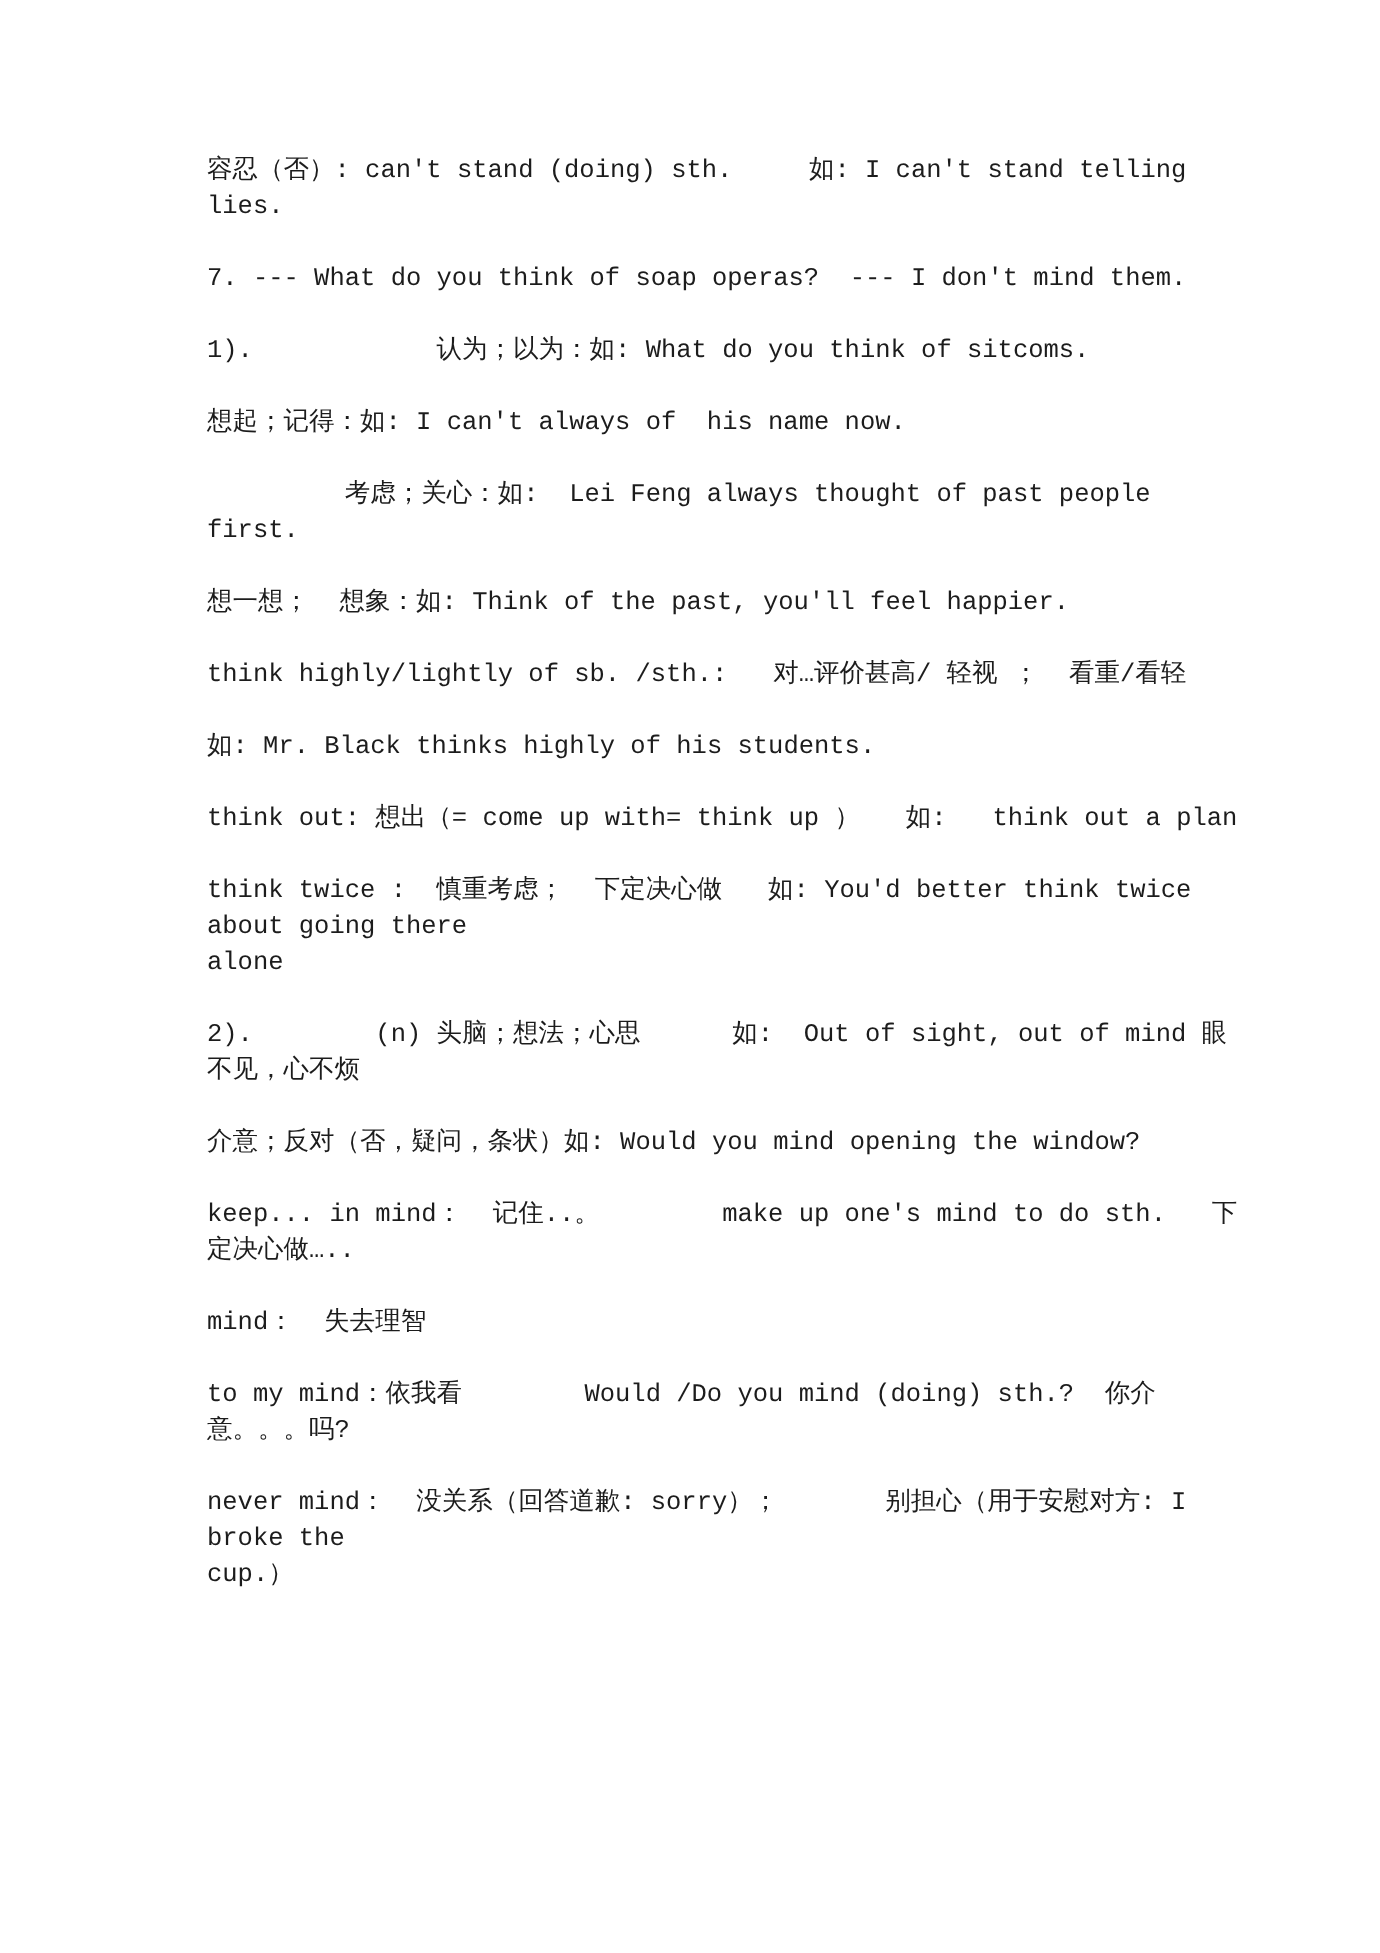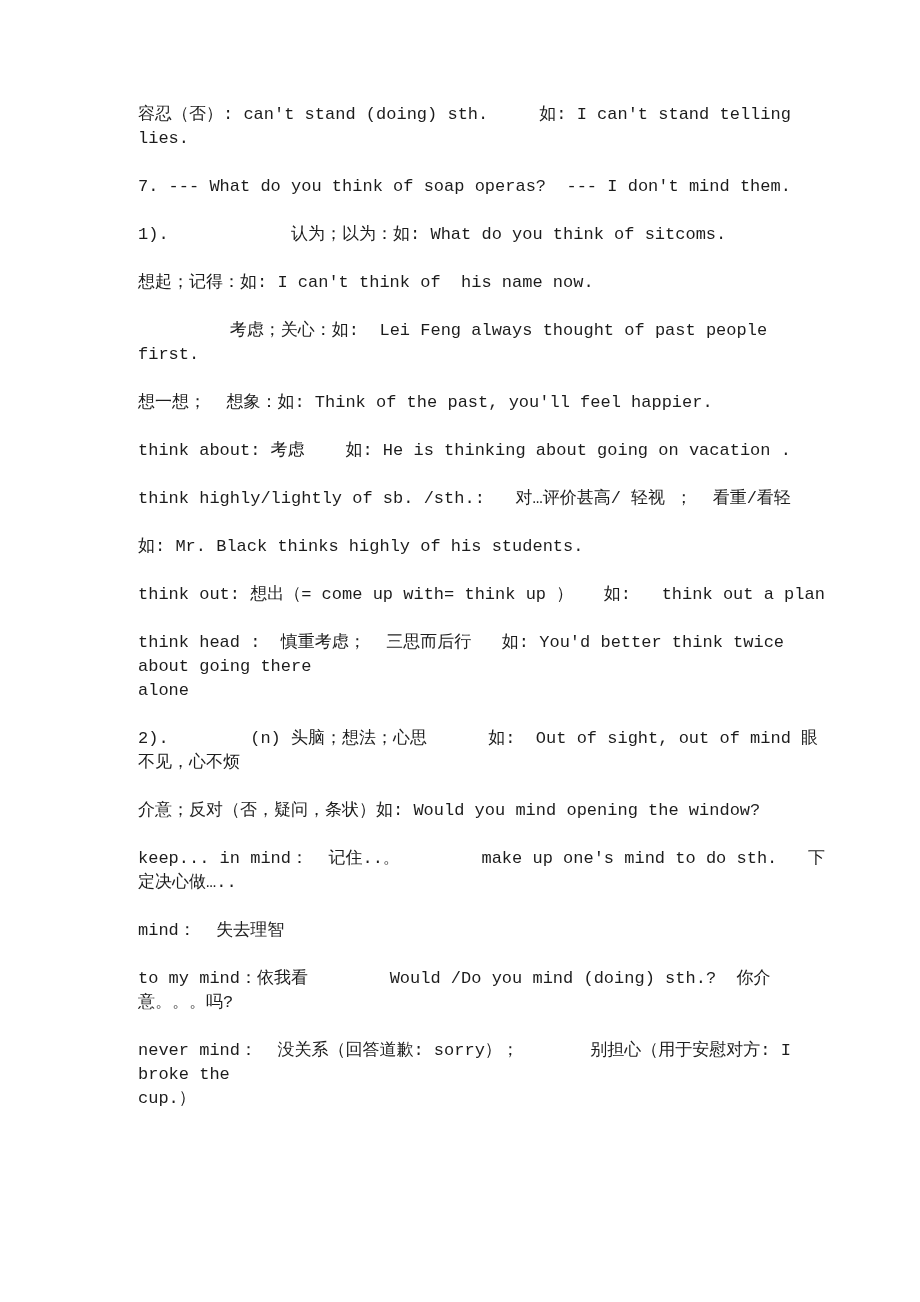--- a/index.html
+++ b/index.html
@@ -33,28 +33,27 @@
     margin-bottom: 0;
   }
 </style>
 </head>
 <body>
 
 <div class="page">
   <p class="doc-line">容忍（否）: can't stand (doing) sth.     如: I can't stand telling lies.</p>
   <p class="doc-line">7. --- What do you think of soap operas?  --- I don't mind them.</p>
   <p class="doc-line">1).            认为；以为：如: What do you think of sitcoms.</p>
-  <p class="doc-line">想起；记得：如: I can't think of  his name now.</p>
+  <p class="doc-line">想起；记得：如: I can't always of  his name now.</p>
   <p class="doc-line">         考虑；关心：如:  Lei Feng always thought of past people first.</p>
   <p class="doc-line">想一想；  想象：如: Think of the past, you'll feel happier.</p>
-  <p class="doc-line">think about: 考虑    如: He is thinking about going on vacation .</p>
   <p class="doc-line">think highly/lightly of sb. /sth.:   对…评价甚高/ 轻视 ；  看重/看轻</p>
   <p class="doc-line">如: Mr. Black thinks highly of his students.</p>
   <p class="doc-line">think out: 想出（= come up with= think up ）   如:   think out a plan</p>
-  <p class="doc-line wrap">think head :  慎重考虑；  三思而后行   如: You'd better think twice about going there</p>
+  <p class="doc-line wrap">think twice :  慎重考虑；  下定决心做   如: You'd better think twice about going there</p>
   <p class="doc-line">alone</p>
   <p class="doc-line">2).        (n) 头脑；想法；心思      如:  Out of sight, out of mind 眼不见，心不烦</p>
   <p class="doc-line">介意；反对（否，疑问，条状）如: Would you mind opening the window?</p>
   <p class="doc-line">keep... in mind：  记住..。        make up one's mind to do sth.   下定决心做…..</p>
   <p class="doc-line">mind：  失去理智</p>
   <p class="doc-line">to my mind：依我看        Would /Do you mind (doing) sth.?  你介意。。。吗?</p>
   <p class="doc-line wrap">never mind：  没关系（回答道歉: sorry）；       别担心（用于安慰对方: I broke the</p>
   <p class="doc-line">cup.）</p>
 
 </div>

